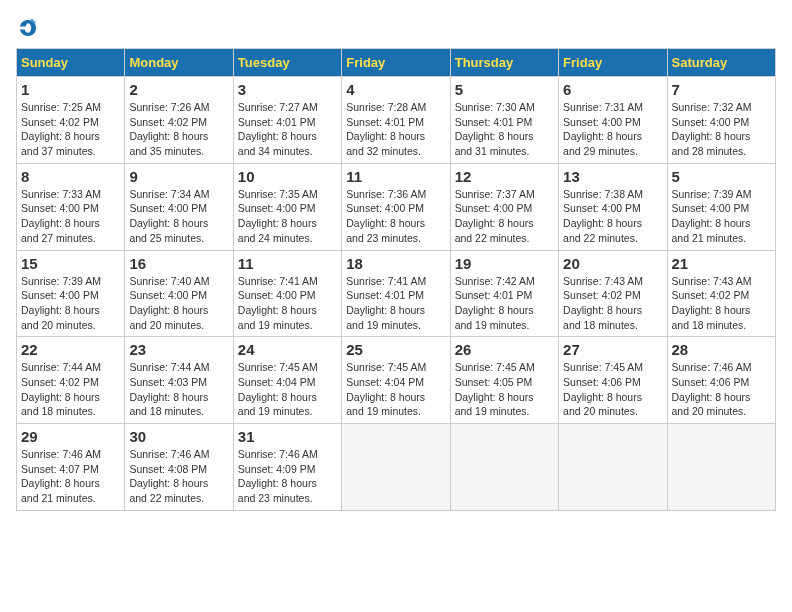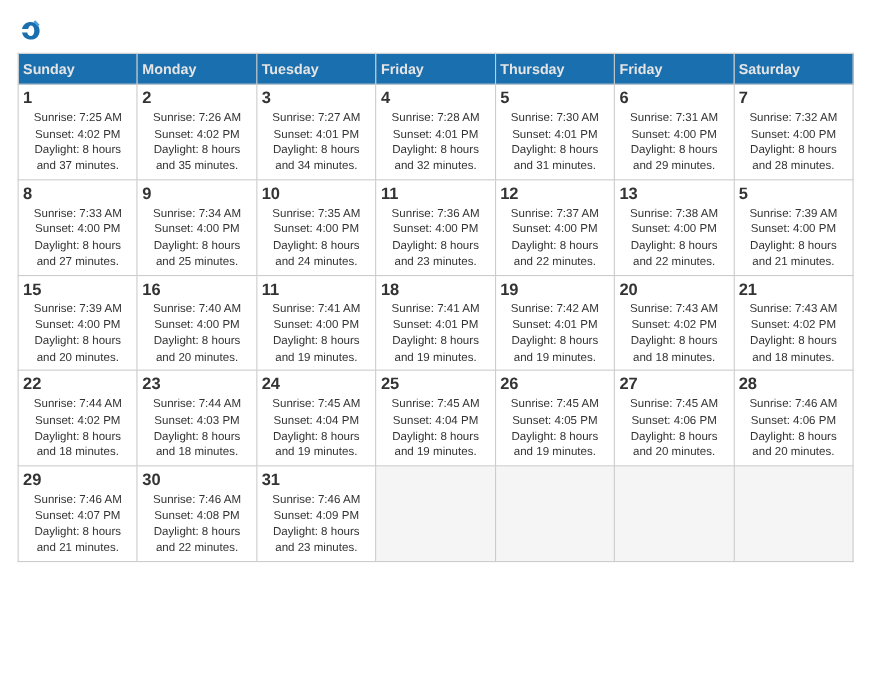--- a/index.html
+++ b/index.html
@@ -37,21 +37,21 @@
       font-size: 16px;
       color: #555;
     }
     table {
       width: 100%;
       border-collapse: collapse;
       table-layout: fixed;
     }
     thead th {
       background-color: #1a6faf;
-      color: #e5e5e5;
+      color: #fde047;
       font-size: 13px;
       font-weight: bold;
       padding: 6px 4px;
       text-align: left;
       border: 1px solid #ccc;
     }
     td {
       border: 1px solid #ccc;
       vertical-align: top;
       padding: 4px;
@@ -67,21 +67,20 @@
       font-size: 15px;
       font-weight: bold;
       color: #333;
       display: block;
       margin-bottom: 2px;
     }
     .day-info {
       font-size: 10.5px;
       line-height: 1.4;
       color: #333;
-      text-align: center;
     }
   </style>
 </head>
 <body>
 
 <div class="header">
   <div class="logo">
     <svg class="logo-icon" viewBox="0 0 30 30" xmlns="http://www.w3.org/2000/svg">
       <path d="M15 5 C10 5 6 8 5 13 L12 13 C13 10 14 9 15 9 C17 9 19 11 19 15 C19 19 17 21 15 21 C13 21 11 19 11 17 L5 17 C6 22 10 25 15 25 C21 25 25 21 25 15 C25 9 21 5 15 5Z" fill="#1a6faf"></path>
       <path d="M20 3 L25 8 L23 10 L18 5Z" fill="#4a9fd4"></path>

